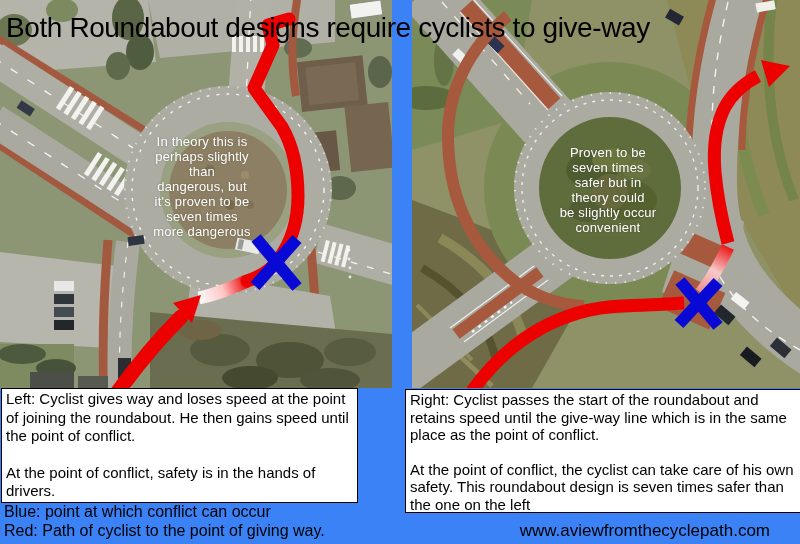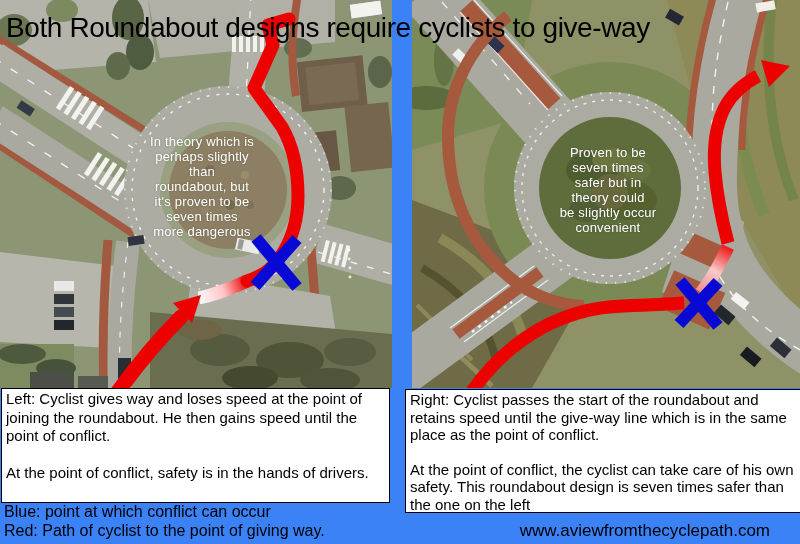--- a/index.html
+++ b/index.html
@@ -11,21 +11,21 @@
   #main-title{position:absolute;left:6px;top:12px;width:792px;z-index:10;
         color:#000;font-size:28px;letter-spacing:-0.4px;white-space:nowrap;
         font-family:"Liberation Sans",sans-serif;}
   .overlay-text{position:absolute;z-index:5;color:#ffffff;font-size:13px;line-height:15px;
         text-align:center;text-shadow:0 0 2px rgba(60,60,50,0.45);letter-spacing:0.2px;}
   #overlay-left{left:112px;top:134px;width:180px;}
   #overlay-right{left:518px;top:145px;width:180px;}
   .u{}
   .caption-box{position:absolute;z-index:6;background:#ffffff;border:1.5px solid #000000;
         box-sizing:border-box;color:#000;font-size:15px;padding:1px 4px;}
-  #caption-left{left:1px;top:388px;width:389px;height:115px;line-height:18.6px;}
+  #caption-left{left:1px;top:388px;width:357px;height:115px;line-height:18.6px;}
   #caption-right{left:405px;top:389px;width:399px;height:124px;line-height:17.6px;}
   .cap-p{margin:0;}
   .cap-gap-l{height:18px;}
   .cap-gap-r{height:17px;}
   #legend{position:absolute;left:4px;top:503px;z-index:6;color:#000;font-size:16px;line-height:18.5px;}
   #website{position:absolute;right:38px;top:521px;z-index:6;color:#000;font-size:17px;}
 </style>
 </head>
 <body>
 
@@ -305,24 +305,24 @@
     <g stroke="#0909d6" stroke-width="12">
       <line x1="268" y1="281" x2="306" y2="326"></line>
       <line x1="306" y1="282" x2="267" y2="324"></line>
     </g>
   </svg>
   </div>
 
   <div id="main-title">Both Roundabout designs require cyclists to give-way</div>
 
   <div class="overlay-text" id="overlay-left">
-    <div>In theory which is</div>
+    <div>In theory this is</div>
     <div>perhaps slightly</div>
     <div>than</div>
-    <div>roundabout, but</div>
+    <div>dangerous, but</div>
     <div><span>it's </span><span class="u">proven</span><span> to be</span></div>
     <div>seven times</div>
     <div>more dangerous</div>
   </div>
 
   <div class="overlay-text" id="overlay-right">
     <div><span class="u">Proven</span><span> to be</span></div>
     <div>seven times</div>
     <div>safer but in</div>
     <div>theory could</div>

